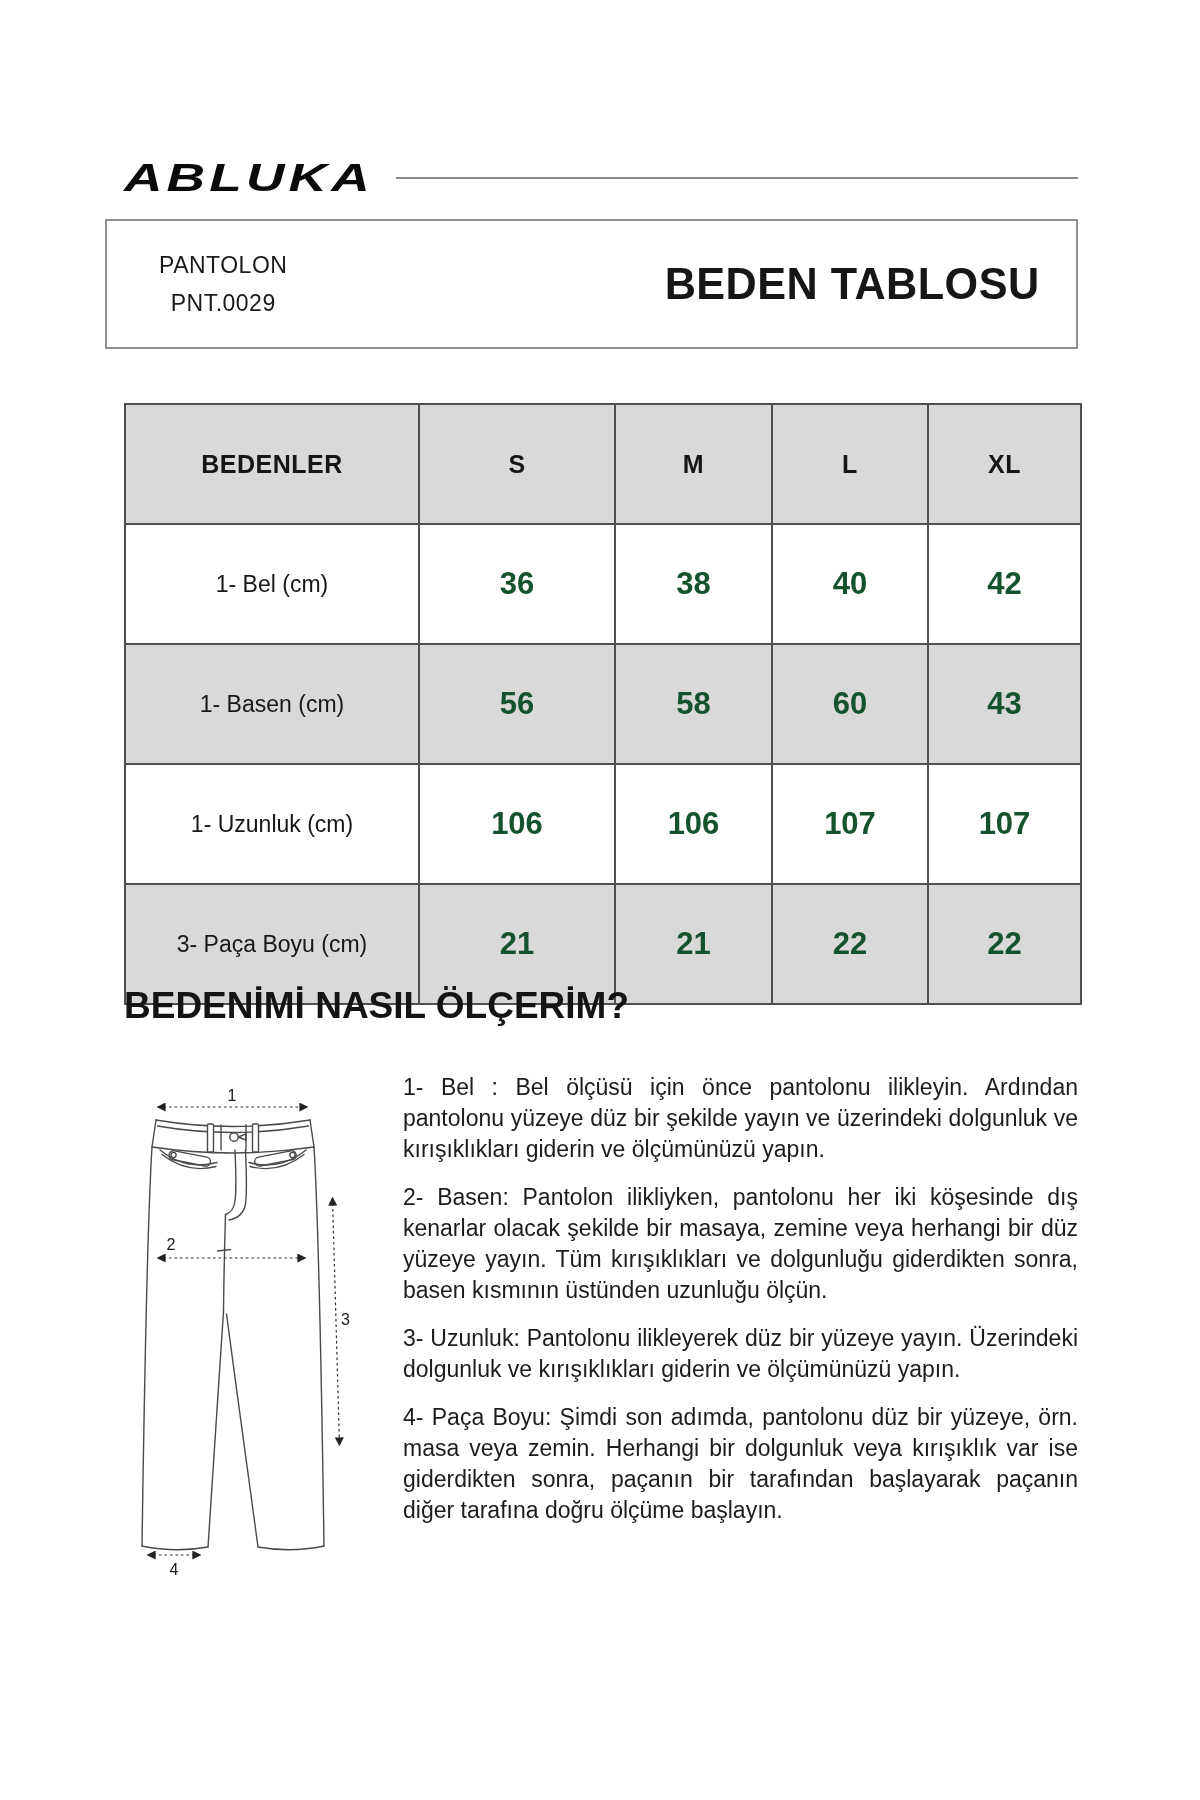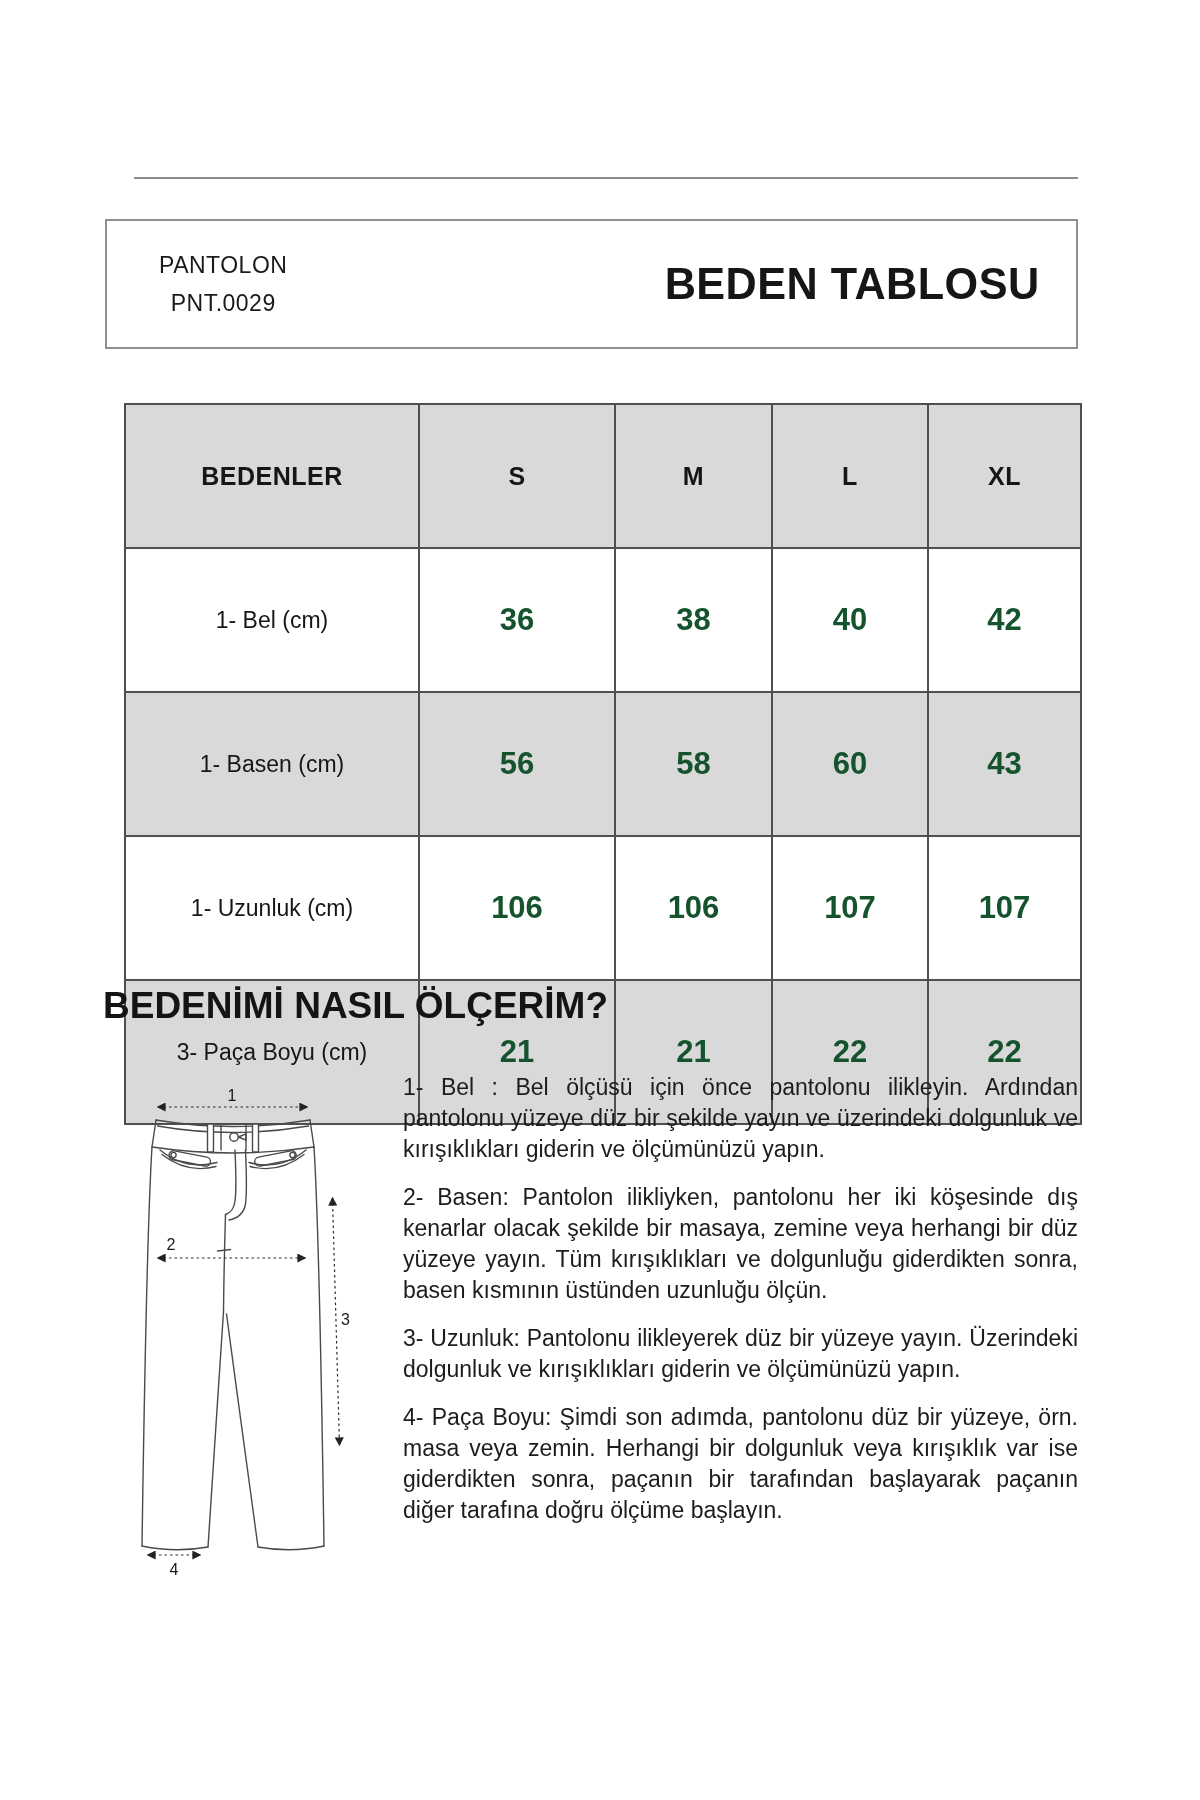--- a/index.html
+++ b/index.html
@@ -40,30 +40,30 @@
     transform: scaleX(0.96); transform-origin: right center; white-space: nowrap;
   }
 
   
   table.size-table {
     position: absolute; left: 124px; top: 403px; width: 956px;
     border-collapse: collapse; table-layout: fixed;
   }
   .size-table td, .size-table th {
     border: 2px solid #4f4f4f; text-align: center; vertical-align: middle;
-    height: 110px; padding: 16px;
+    height: 110px; padding: 4px;
   }
   .size-table tr.shaded { background: #d9d9d9; }
   .size-table th { font-size: 25px; font-weight: bold; letter-spacing: 0.5px; color: #161616; }
   .size-table td.row-label { font-size: 23px; font-weight: 400; color: #161616; }
   .size-table td.val { font-size: 31px; font-weight: 600; color: #14532d; }
 
   
   .how-heading {
-    position: absolute; left: 103px; top: 985px; margin: 0;
+    position: absolute; left: 124px; top: 985px; margin: 0;
     font-size: 37px; font-weight: 800; letter-spacing: 0px; color: #141414;
     white-space: nowrap;
   }
 
   
   .pants-figure { position: absolute; left: 88px; top: 1088px; width: 265px; height: 500px; }
 
   
   .instructions {
     position: absolute; left: 403px; top: 1072px; width: 675px;
@@ -73,20 +73,23 @@
     font-size: 23px; line-height: 31px; text-align: justify; color: #1c1c1c;
   }
   .diagram-label { font-size: 16px; fill: #1a1a1a; font-family: "Liberation Sans", sans-serif; }
 </style>
 </head>
 <body>
 
 <div class="page">
 
   <div class="brand-row">
+    <div class="logo">
+      <span class="logo-inner">ABLUKA</span>
+    </div>
     <div class="brand-rule"></div>
   </div>
 
   <div class="title-box">
     <div class="product-block">
       <div>PANTOLON</div>
       <div>PNT.0029</div>
     </div>
     <div class="big-title">BEDEN TABLOSU</div>
   </div>

